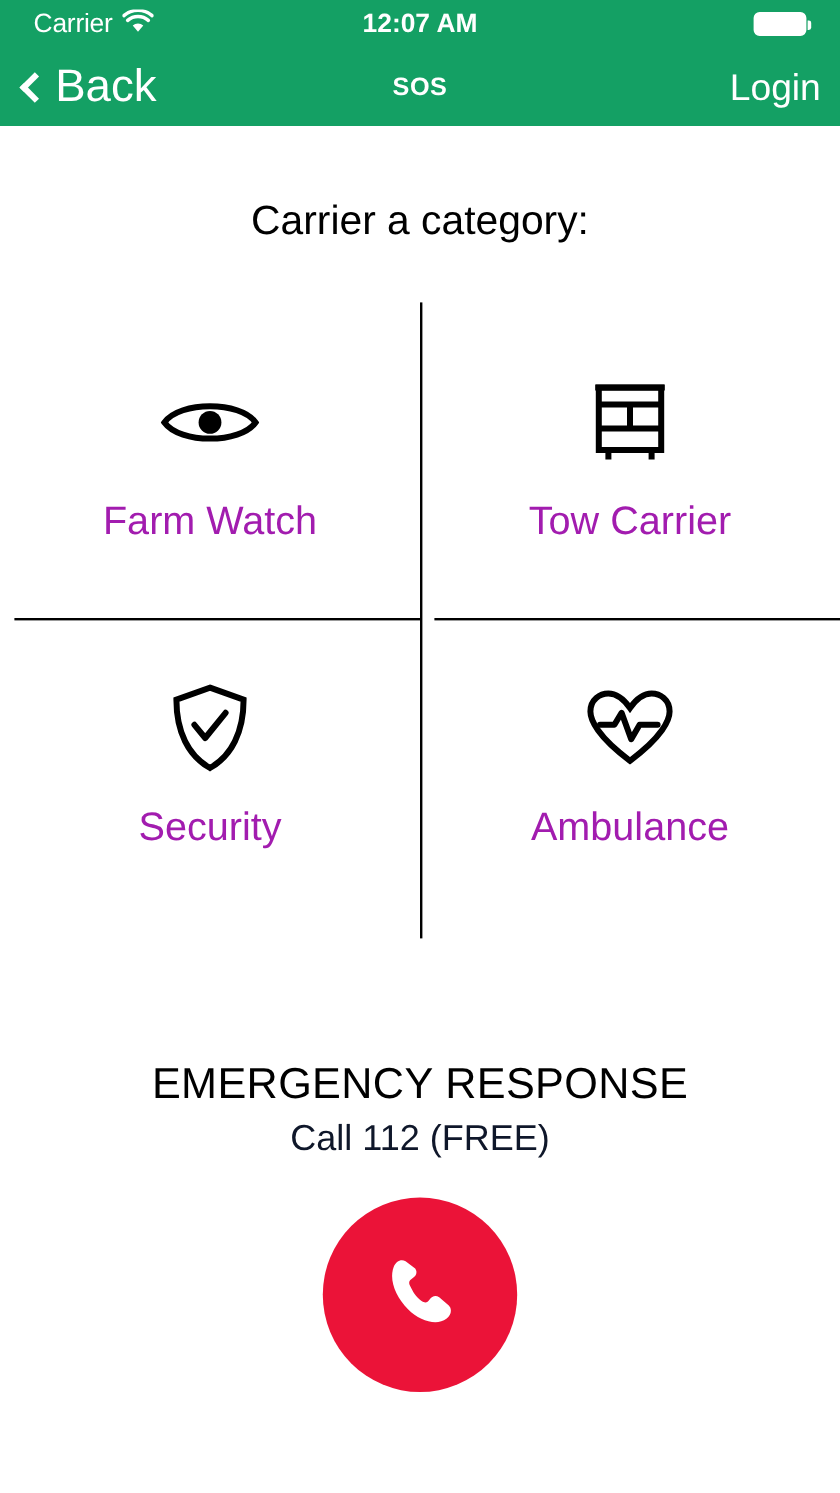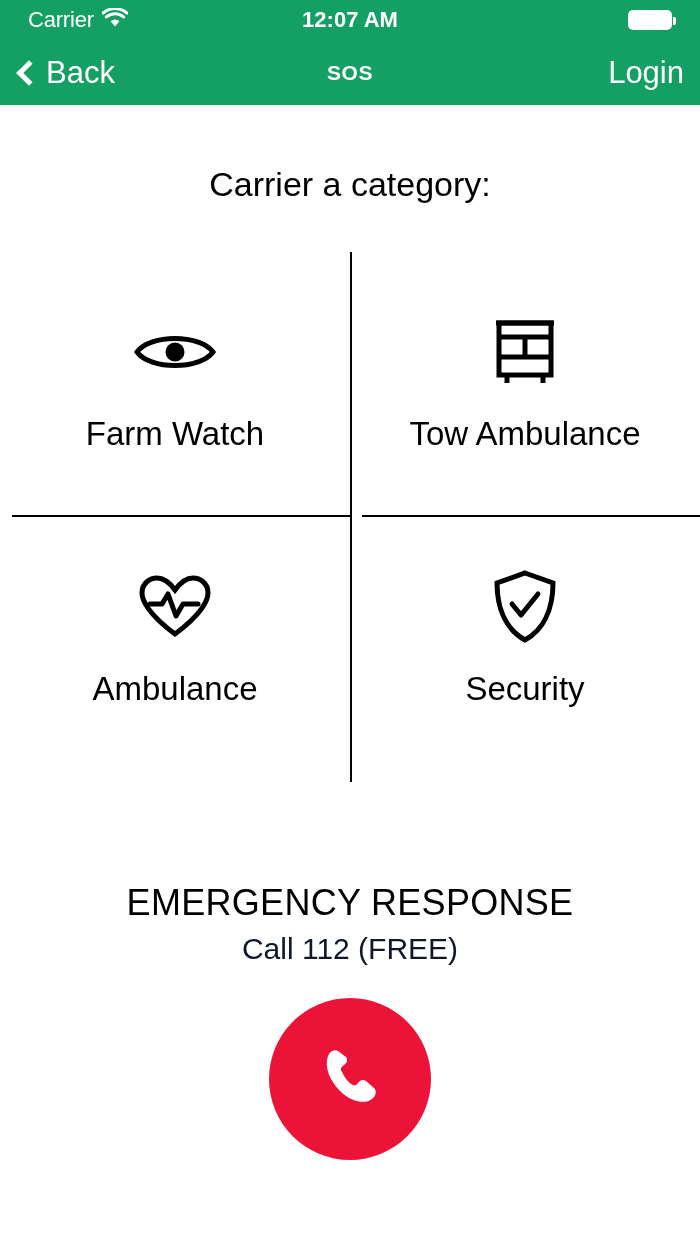--- a/index.html
+++ b/index.html
@@ -69,21 +69,21 @@
     align-items: center;
     justify-content: space-between;
     padding: 0 16px;
     color: #ffffff;
     position: relative;
   }
   .nav-back {
     display: flex;
     align-items: center;
     gap: 6px;
-    font-size: 31px;
+    font-size: 38px;
     cursor: pointer;
   }
   .chevron-left {
     display: inline-block;
     width: 18px;
     height: 18px;
     border-left: 5px solid #ffffff;
     border-bottom: 5px solid #ffffff;
     transform: rotate(45deg);
     margin-right: 2px;
@@ -138,21 +138,21 @@
     cursor: pointer;
   }
   .cell-icon {
     height: 92px;
     display: flex;
     align-items: center;
     justify-content: center;
   }
   .cell-label {
     font-size: 33px;
-    color: #000000;
+    color: #a21caf;
     margin-top: 17px;
   }
   
   .v-divider {
     position: absolute;
     left: 350px;
     top: 0;
     width: 2px;
     height: 530px;
     background: #000000;
@@ -252,41 +252,41 @@
           <svg width="62" height="70" viewBox="0 0 62 70">
             <rect x="5" y="6" width="52" height="52" fill="none" stroke="#000000" stroke-width="5"></rect>
             <line x1="5" y1="20" x2="57" y2="20" stroke="#000000" stroke-width="5"></line>
             <line x1="31" y1="20" x2="31" y2="40" stroke="#000000" stroke-width="5"></line>
             <line x1="5" y1="40" x2="57" y2="40" stroke="#000000" stroke-width="5"></line>
             <line x1="13" y1="58" x2="13" y2="66" stroke="#000000" stroke-width="5"></line>
             <line x1="49" y1="58" x2="49" y2="66" stroke="#000000" stroke-width="5"></line>
             <line x1="2" y1="6" x2="60" y2="6" stroke="#000000" stroke-width="5"></line>
           </svg>
         </div>
-        <div class="cell-label">Tow Ambulance</div>
+        <div class="cell-label">Tow Carrier</div>
+      </div>
+
+      <div class="grid-cell">
+        <div class="cell-icon">
+          <svg width="64" height="74" viewBox="0 0 64 74">
+            <path d="M32 3 L60 13 C60 40, 50 60, 32 70 C14 60, 4 40, 4 13 Z" fill="none" stroke="#000000" stroke-width="5"></path>
+            <polyline points="19,34 28,45 45,24" fill="none" stroke="#000000" stroke-width="5" stroke-linecap="round" stroke-linejoin="round"></polyline>
+          </svg>
+        </div>
+        <div class="cell-label">Security</div>
       </div>
 
       <div class="grid-cell">
         <div class="cell-icon">
           <svg width="74" height="66" viewBox="0 0 74 66">
             <path d="M37 60 C10 40, 4 26, 4 19 C4 9, 12 4, 19 4 C26 4, 32 9, 37 16 C42 9, 48 4, 55 4 C62 4, 70 9, 70 19 C70 26, 64 40, 37 60 Z" fill="none" stroke="#000000" stroke-width="5"></path>
             <polyline points="12,30 24,30 30,20 38,42 45,30 60,30" fill="none" stroke="#000000" stroke-width="5" stroke-linejoin="round" stroke-linecap="round"></polyline>
           </svg>
         </div>
         <div class="cell-label">Ambulance</div>
-      </div>
-
-      <div class="grid-cell">
-        <div class="cell-icon">
-          <svg width="64" height="74" viewBox="0 0 64 74">
-            <path d="M32 3 L60 13 C60 40, 50 60, 32 70 C14 60, 4 40, 4 13 Z" fill="none" stroke="#000000" stroke-width="5"></path>
-            <polyline points="19,34 28,45 45,24" fill="none" stroke="#000000" stroke-width="5" stroke-linecap="round" stroke-linejoin="round"></polyline>
-          </svg>
-        </div>
-        <div class="cell-label">Security</div>
       </div>
 
     </div>
     <div class="v-divider"></div>
     <div class="h-divider-left"></div>
     <div class="h-divider-right"></div>
   </div>
 
   <div class="emergency">
     <div class="emergency-title">EMERGENCY RESPONSE</div>

